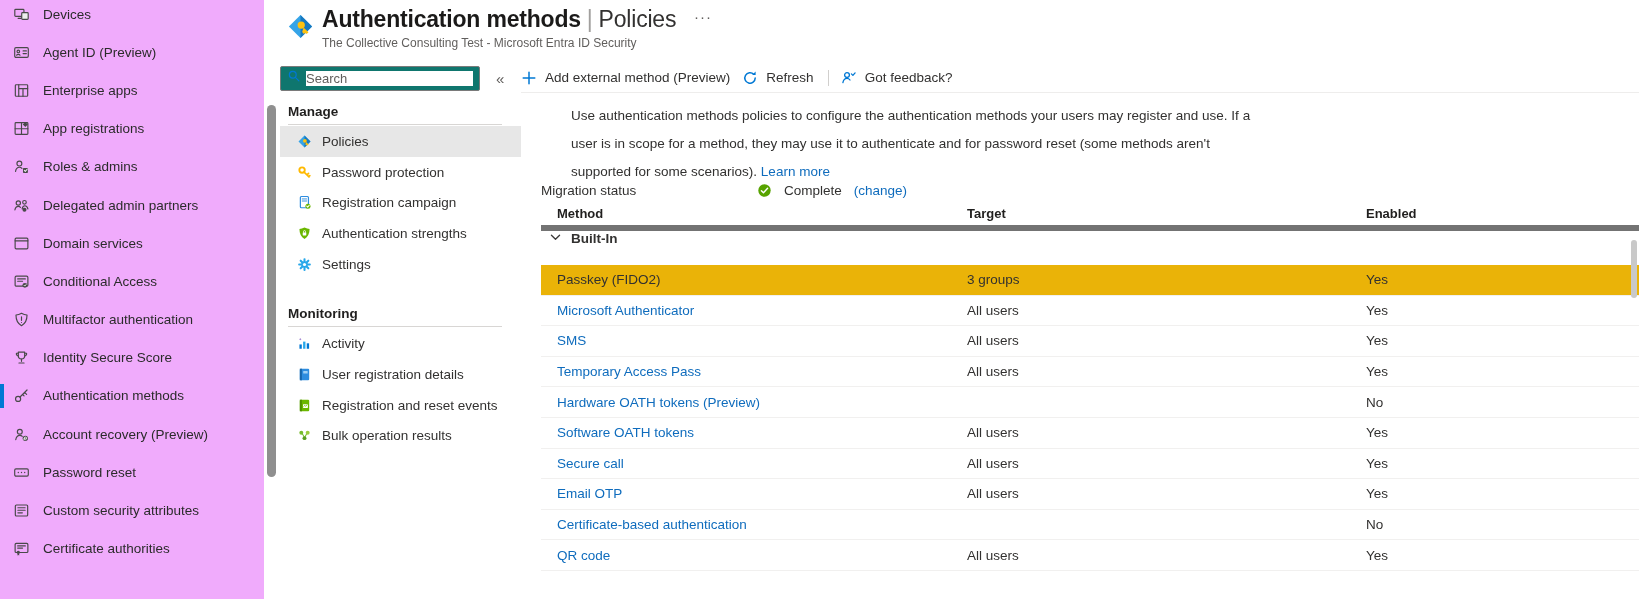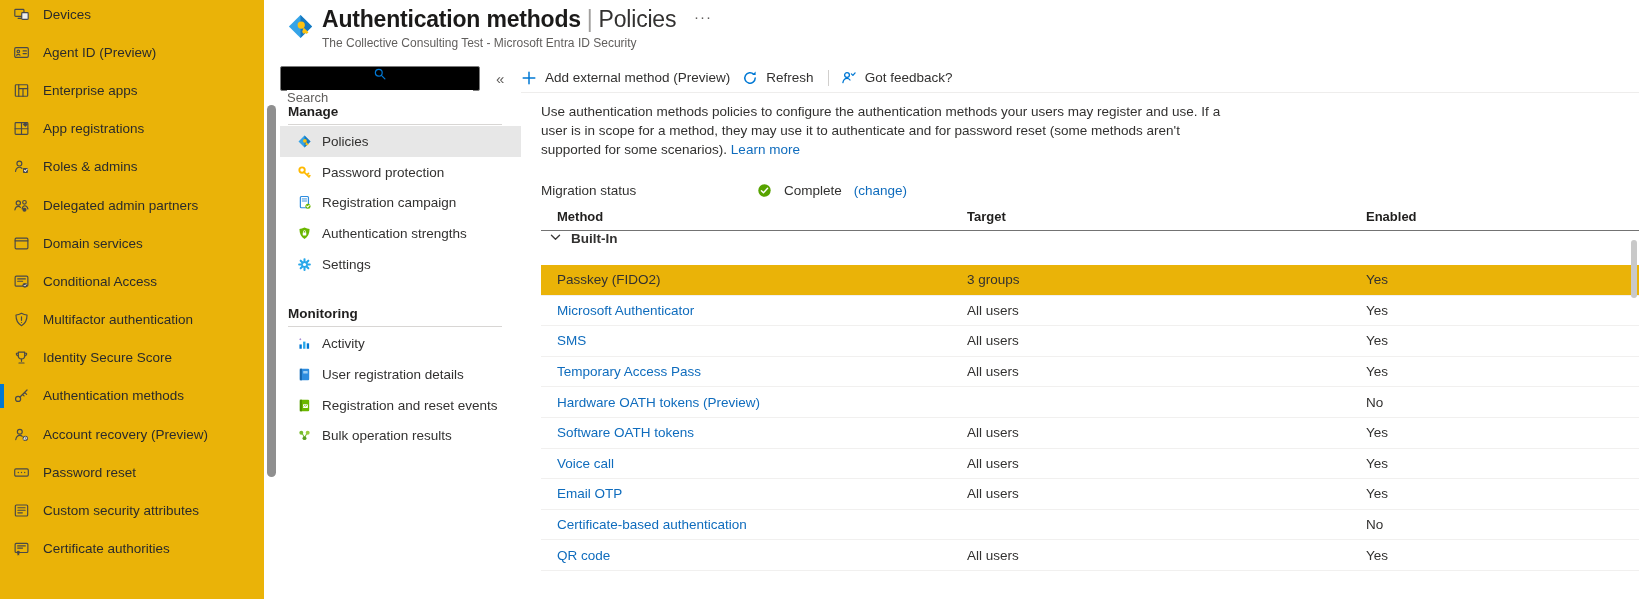--- a/index.html
+++ b/index.html
@@ -1,33 +1,33 @@
 <!DOCTYPE html>
 <html><head>
 <meta charset="utf-8">
 <style>
   * { box-sizing: border-box; margin: 0; padding: 0; }
   html,body { width:1639px; height:599px; overflow:hidden; background:#fff;
     font-family:"Liberation Sans", sans-serif; color:#323130; }
   .app { position:relative; width:1639px; height:599px; }
 
   
-  .sidebar { position:absolute; left:0; top:0; width:264px; height:599px; background:#eab308; overflow:hidden; }
+  .sidebar { position:absolute; left:0; top:0; width:264px; height:599px; background:#f0abfc; overflow:hidden; }
   .side-list { margin-top:-5px; }
   .side-item { position:relative; display:flex; align-items:center; height:38.2px; padding-left:13px; gap:13px;
     font-size:13.5px; color:#2b2b2b; cursor:pointer; }
   .side-item .icn { width:17px; height:17px; flex:0 0 17px; display:flex; align-items:center; justify-content:center; }
   .side-item.active::before { content:''; position:absolute; left:0; top:7px; width:4px; height:24px; background:#0078d4; }
   .side-thumb { position:absolute; left:267px; top:105px; width:9px; height:372px; background:#8f8f8f; border-radius:5px; }
 
   
   .subnav { position:absolute; left:280px; top:60px; width:241px; }
   .search-row { margin-top:5px; height:26px; display:flex; align-items:center; }
-  .search-box { width:200px; height:25px; border:1px solid #7a7a7a; border-radius:2px; background:#000000;
-    display:flex; align-items:center; padding:0 6px; gap:5px;flex-direction:column; }
+  .search-box { width:200px; height:25px; border:1px solid #7a7a7a; border-radius:2px; background:#0f766e;
+    display:flex; align-items:center; padding:0 6px; gap:5px; }
   .search-box input { border:none; outline:none; font-size:13px; width:100%; font-family:"Liberation Sans",sans-serif; color:#323130; }
   .search-box input::placeholder { color:#605e5c; }
   .collapse-btn { margin-left:16px; background:none; border:none; color:#605e5c; font-size:15px; cursor:pointer; }
   .section-title { font-weight:bold; font-size:13.5px; color:#201f1e; margin:12px 0 0 8px; height:18px; line-height:18px; }
   .section-divider { height:1px; background:#d8d6d4; margin:3px 0 0 8px; width:214px; }
   .subnav-items { margin-top:1px; }
   .subnav-item { display:flex; align-items:center; height:30.7px; padding-left:17px; gap:10px; font-size:13.5px; cursor:pointer; }
   .subnav-item.selected { background:#e7e7e7; }
   .subnav-item .icn { width:15px; height:15px; flex:0 0 15px; display:flex; align-items:center; justify-content:center; }
   .subnav-gap { height:14px; }
@@ -41,33 +41,33 @@
   .more-dots { position:absolute; left:694px; top:8px; color:#605e5c; font-size:15px; letter-spacing:1px; background:none; border:none; cursor:pointer; }
   .subtitle { position:absolute; left:322px; top:36px; font-size:12px; color:#605e5c; }
 
   
   .toolbar { position:absolute; left:521px; top:63px; right:0; height:30px; display:flex; align-items:center; border-bottom:1px solid #eeedec; }
   .tb-btn { display:flex; align-items:center; gap:8px; background:none; border:none; cursor:pointer;
     font-size:13.5px; color:#323130; font-family:"Liberation Sans",sans-serif; padding:0 12px 0 0; }
   .tb-btn .icn { width:16px; height:16px; display:flex; align-items:center; }
   .tb-sep { width:1px; height:16px; background:#d1cfcd; margin:0 12px 0 2px; }
 
-  .description { position:absolute; left:541px; top:102px; width:692px; font-size:13.5px; line-height:19px; color:#323130; }
+  .description { position:absolute; left:571px; top:102px; width:692px; font-size:13.5px; line-height:28px; color:#323130; }
   .learn-more { color:#0f6cbd; text-decoration:none; cursor:pointer; }
 
   .migration { position:absolute; left:541px; top:170px; display:flex; align-items:flex-start; font-size:13.5px;margin-top:13px; }
   .mig-label { width:216px; }
   .mig-value { display:flex; align-items:center; gap:12px; }
   .mig-value .icn { width:15px; height:15px; display:flex; }
   .change-link { color:#0f6cbd; text-decoration:none; cursor:pointer; }
 
   
   .methods-table { position:absolute; left:541px; top:202px; right:0; }
   .thead { display:flex; align-items:center; height:29px; font-size:13px; font-weight:bold; color:#201f1e;
-    border-bottom:1px solid #737373; padding-left:16px; }
+    border-bottom:6px solid #737373; padding-left:16px; }
   .col-method { width:410px; }
   .col-target { width:399px; }
   .col-enabled { flex:1; }
   .group-row { display:flex; align-items:flex-start; height:34px; padding-left:8px; gap:9px; font-size:13.5px; font-weight:bold; cursor:pointer; }
   .trow { display:flex; align-items:center; height:30.6px; padding-left:16px; font-size:13.5px;
     border-bottom:1px solid #f1f0ef; cursor:pointer; }
   .trow.hl { background:#eab308; }
   .trow .method a { color:#0f6cbd; text-decoration:none; }
   .trow.dark .method a { color:#323130; }
   .content-thumb { position:absolute; right:2px; top:240px; width:6px; height:58px; background:#c9c9c9; border-radius:3px; }
@@ -458,21 +458,21 @@
         <span class="col-method method"><a href="#">Hardware OATH tokens (Preview)</a></span>
         <span class="col-target"></span>
         <span class="col-enabled">No</span>
       </div>
       <div class="trow">
         <span class="col-method method"><a href="#">Software OATH tokens</a></span>
         <span class="col-target">All users</span>
         <span class="col-enabled">Yes</span>
       </div>
       <div class="trow">
-        <span class="col-method method"><a href="#">Voice call</a></span>
+        <span class="col-method method"><a href="#">Secure call</a></span>
         <span class="col-target">All users</span>
         <span class="col-enabled">Yes</span>
       </div>
       <div class="trow">
         <span class="col-method method"><a href="#">Email OTP</a></span>
         <span class="col-target">All users</span>
         <span class="col-enabled">Yes</span>
       </div>
       <div class="trow">
         <span class="col-method method"><a href="#">Certificate-based authentication</a></span>

